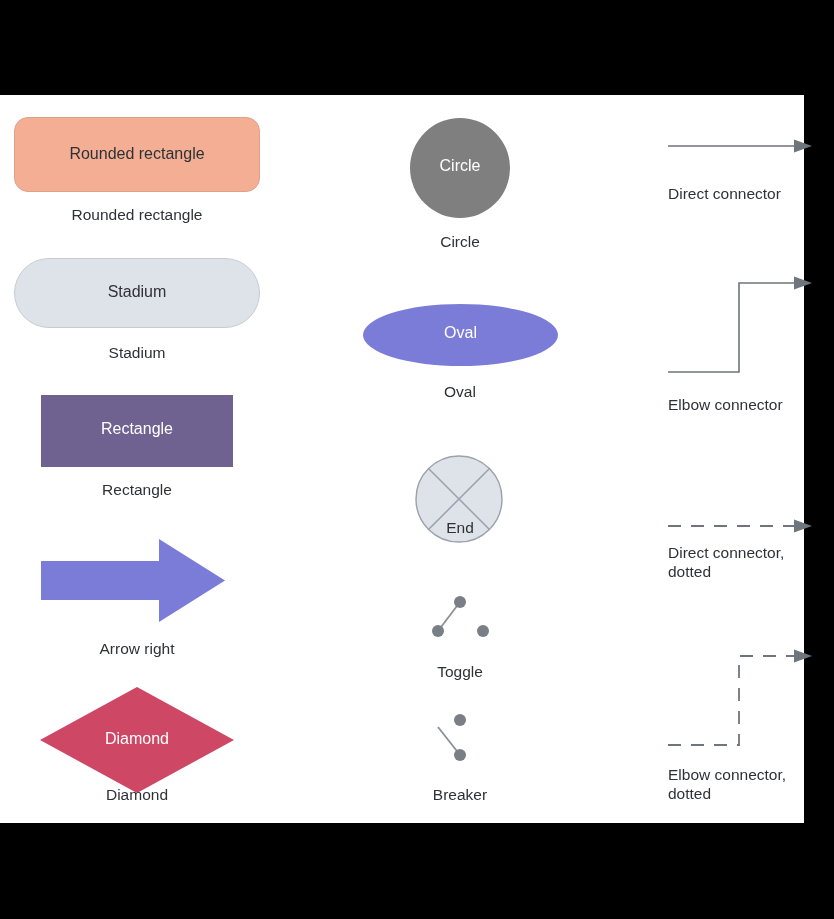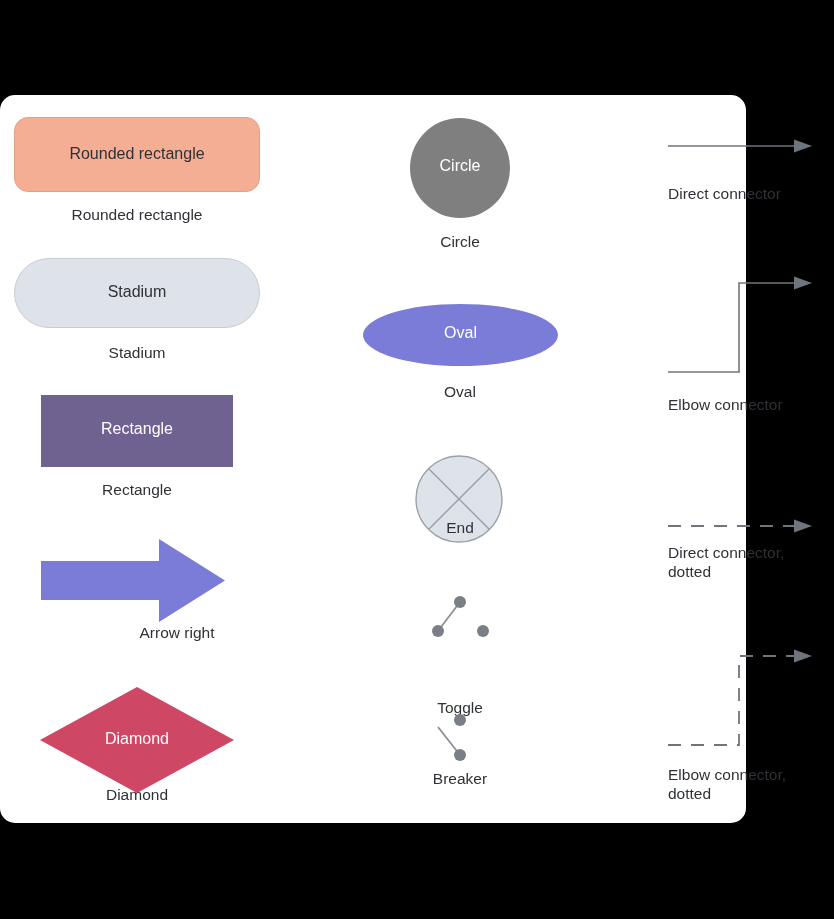--- a/index.html
+++ b/index.html
@@ -11,24 +11,23 @@
     width: 834px;
     height: 919px;
     position: relative;
     overflow: hidden;
     font-family: "Liberation Sans", sans-serif;
   }
   #canvas {
     position: absolute;
     left: 0;
     top: 95px;
-    width: 746px;
+    width: 804px;
     height: 728px;
     background: #ffffff;
-    border-radius: 15px;
   }
   .col {
     position: absolute;
     top: 0;
   }
   #col-left   { left: 0px;   width: 300px; }
   #col-mid    { left: 300px; width: 330px; }
   #col-right  { left: 630px; width: 204px; }
   .caption {
     position: absolute;
@@ -160,21 +159,21 @@
     <div class="rect">
       <div class="shape-label">Rectangle</div>
     </div>
     <div class="caption" style="left:0; top:385px; width:274px;">Rectangle</div>
 
     <div class="arrow-right-shape">
       <svg class="svg-shape" width="184" height="83" viewBox="0 0 184 83">
         <polygon points="0,22 118,22 118,0 184,41.5 118,83 118,61 0,61" fill="#7B7CD8"></polygon>
       </svg>
     </div>
-    <div class="caption" style="left:0; top:528px; width:274px;padding-left:40px;">Arrow right</div>
+    <div class="caption" style="left:0; top:544px; width:274px;">Arrow right</div>
 
     <div class="diamond-shape">
       <svg class="svg-shape" width="194" height="106" viewBox="0 0 194 106" style="position:absolute;left:0;top:0;">
         <polygon points="97,0 194,53 97,106 0,53" fill="#CE4765"></polygon>
       </svg>
       <div class="shape-label">Diamond</div>
     </div>
     <div class="caption" style="left:0; top:690px; width:274px;">Diamond</div>
   </div>
 
@@ -200,30 +199,30 @@
     <div class="caption" style="left:0; top:423px; width:320px;">End</div>
 
     <div class="toggle-shape">
       <svg class="svg-shape" width="60" height="45" viewBox="0 0 60 45">
         <line x1="8" y1="36" x2="30" y2="7" stroke="#8a9096" stroke-width="1.8"></line>
         <circle cx="30" cy="7" r="6" fill="#7a7f86"></circle>
         <circle cx="8" cy="36" r="6" fill="#7a7f86"></circle>
         <circle cx="53" cy="36" r="6" fill="#7a7f86"></circle>
       </svg>
     </div>
-    <div class="caption" style="left:0; top:567px; width:320px;margin-top:36px;">Toggle</div>
+    <div class="caption" style="left:0; top:567px; width:320px;">Toggle</div>
 
     <div class="breaker-shape">
       <svg class="svg-shape" width="60" height="50" viewBox="0 0 60 50">
         <line x1="8" y1="14" x2="30" y2="42" stroke="#8a9096" stroke-width="1.8"></line>
         <circle cx="30" cy="7" r="6" fill="#7a7f86"></circle>
         <circle cx="30" cy="42" r="6" fill="#7a7f86"></circle>
       </svg>
     </div>
-    <div class="caption" style="left:0; top:674px; width:320px;">Breaker</div>
+    <div class="caption" style="left:0; top:690px; width:320px;">Breaker</div>
   </div>
 
   <div class="col" id="col-right">
 
     <div class="conn" style="left:38px; top:43px;">
       <svg class="svg-shape" width="144" height="16" viewBox="0 0 144 16">
         <line x1="0" y1="8" x2="126" y2="8" stroke="#6f757c" stroke-width="1.6"></line>
         <polygon points="126,1.5 144,8 126,14.5" fill="#6f757c"></polygon>
       </svg>
     </div>

